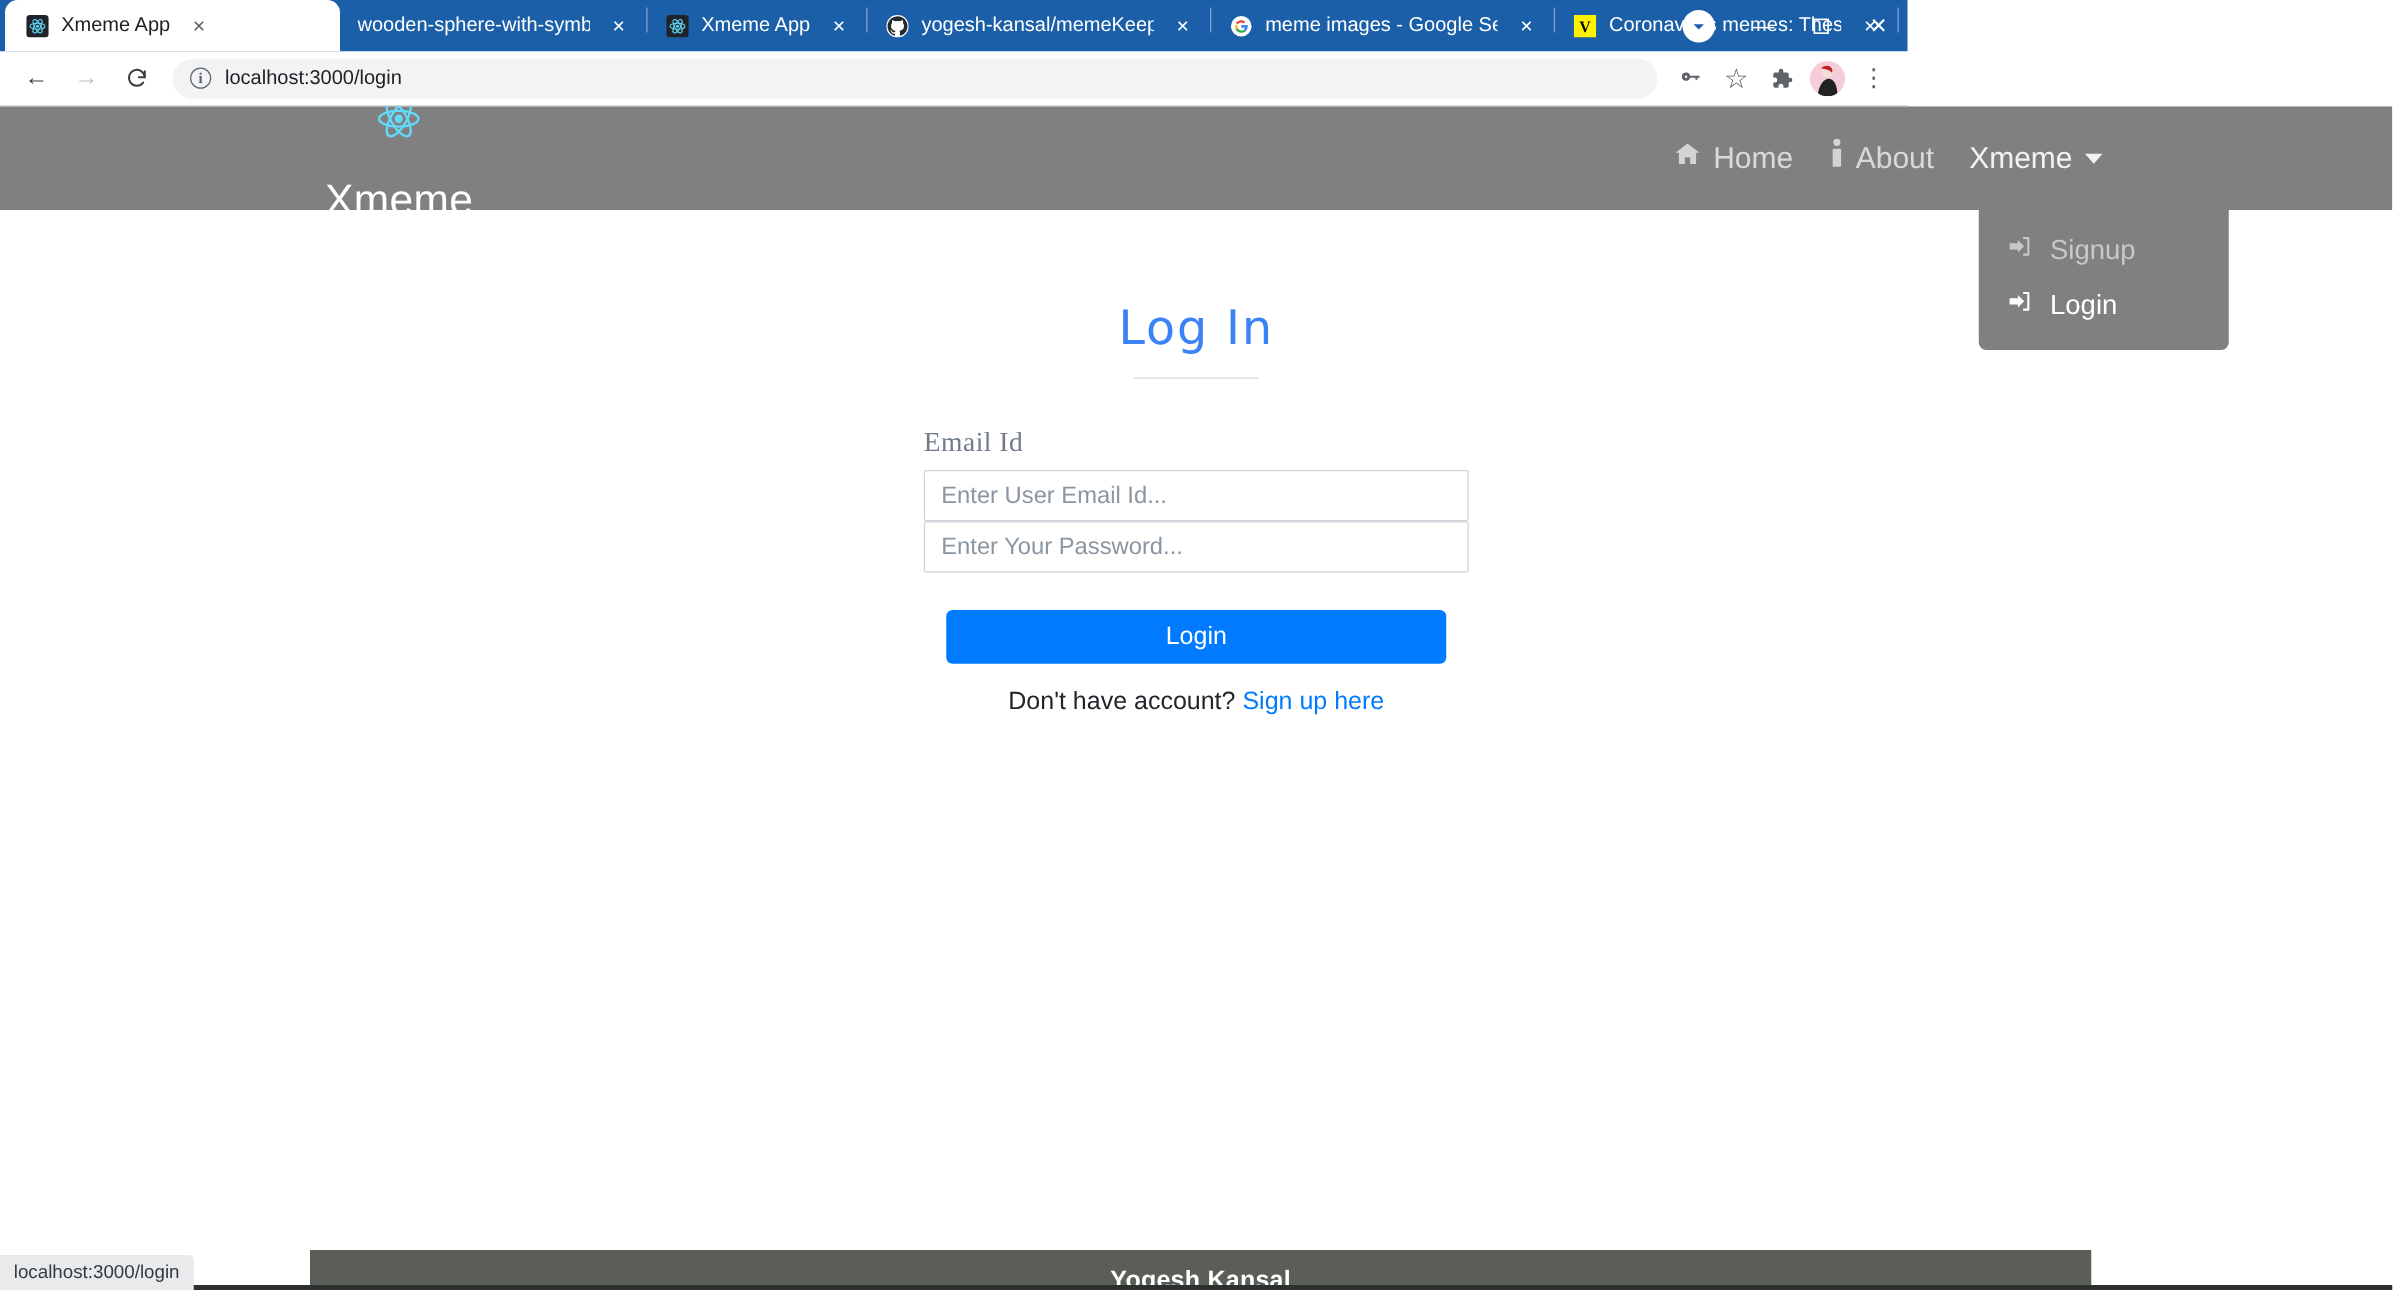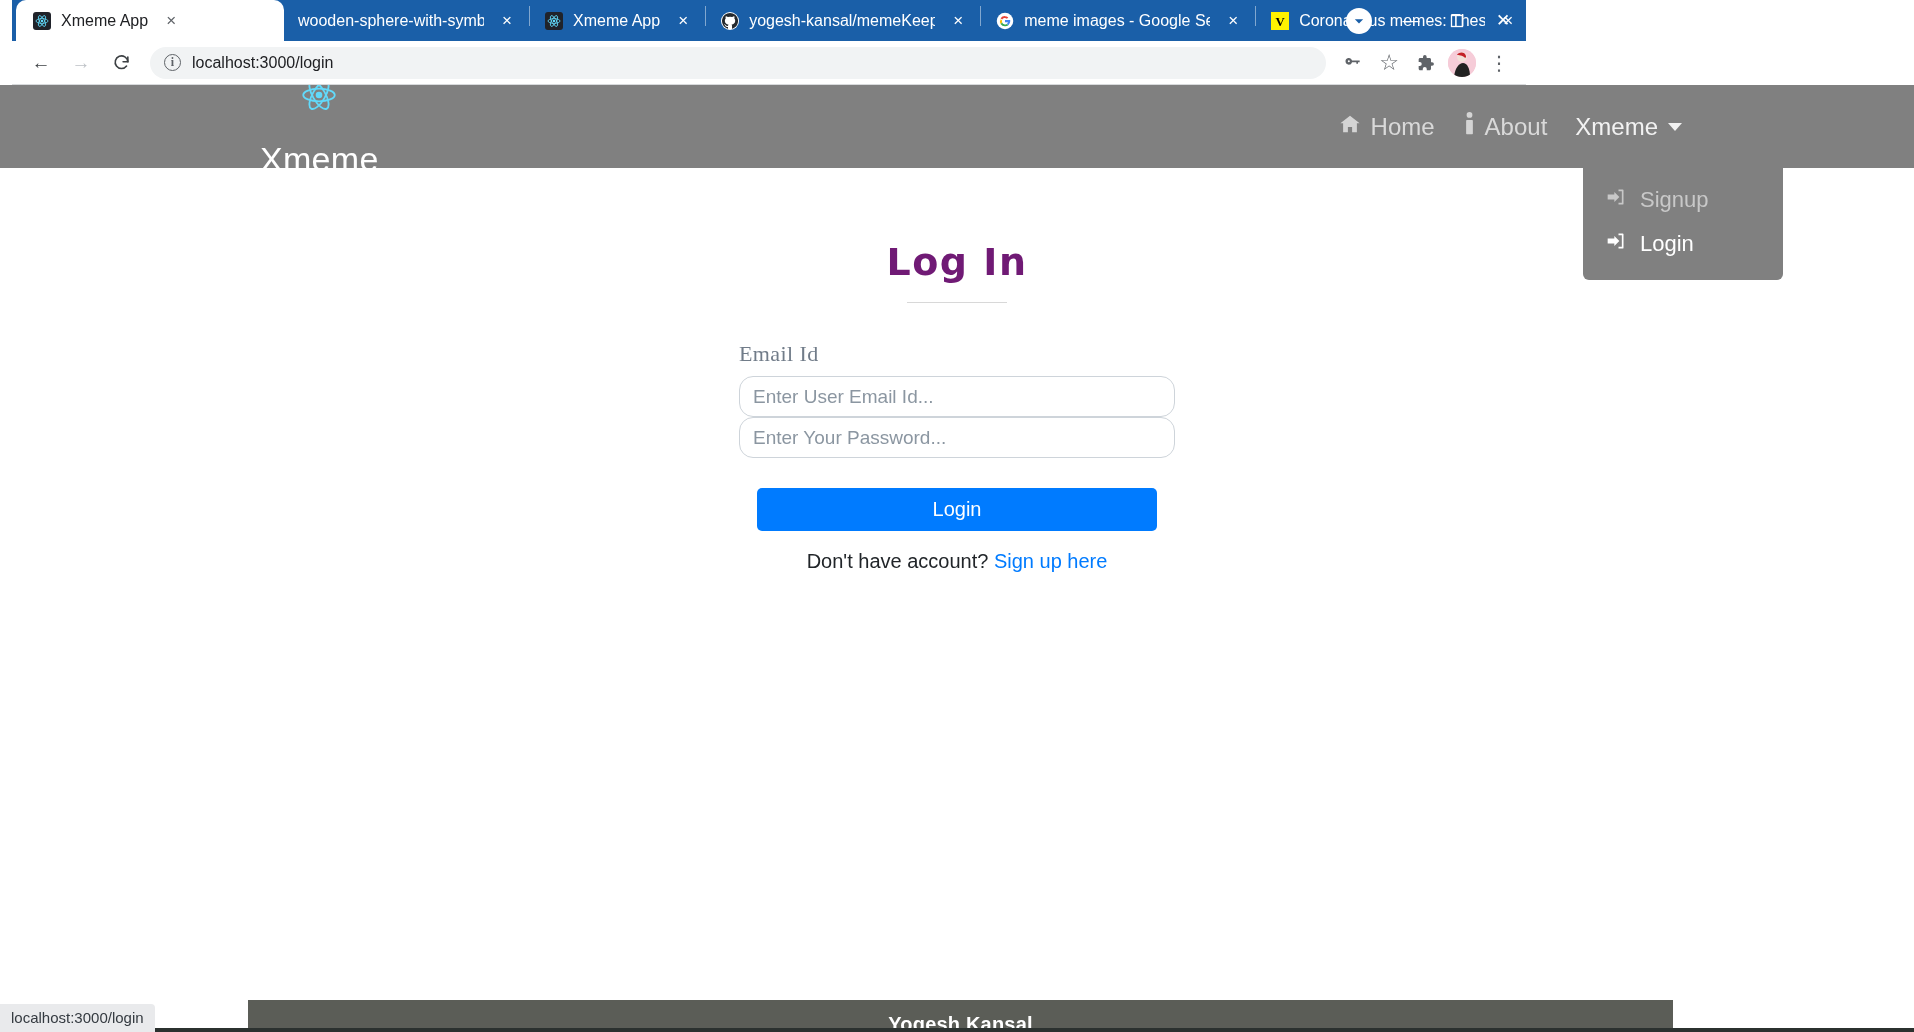--- a/index.html
+++ b/index.html
@@ -4,21 +4,21 @@
 <style>
   * { box-sizing: border-box; margin: 0; padding: 0; }
   html, body {
     width: 1914px; height: 1032px;
     overflow: hidden;
     font-family: "Liberation Sans", sans-serif;
     background: #ffffff;
   }
 
   
-  .browser { width: 1526px; height: 1032px; position: relative; background:#fff;padding-left:12px; }
+  .browser { width: 1526px; height: 1032px; position: relative; background:#fff; }
 
   .tabstrip {
     height: 41px;
     background: #1a5fa8;
     display: flex;
     align-items: flex-end;
     padding-left: 4px;
     position: relative;
   }
   .tab {
@@ -229,43 +229,43 @@
   }
   .form-wrap {
     width: 436px;
     margin: 0 auto;
     padding-top: 72px;
   }
   .form-title {
     text-align: center;
     font-family: "DejaVu Sans", sans-serif;
     font-size: 38px;
-    font-weight: 700;
-    color: #701a75;
+    font-weight: 400;
+    color: #3b82f6;
     letter-spacing: 1.5px;
   }
   .title-rule {
     width: 100px;
     height: 1px;
     background: #d8d8d8;
     margin: 18px auto 0 auto;
   }
   .field-label {
     margin-top: 38px;
     margin-bottom: 9px;
     font-family: Liberation Serif, serif;
     font-size: 22px;
     color: #717c89;
     letter-spacing: 0.4px;
   }
   .field-input {
     width: 436px;
     height: 41px;
     border: 1px solid #ced4da;
-    border-radius: 14px;
+    border-radius: 2px;
     padding: 0 13px;
     font-size: 19px;
     color: #495057;
     font-family: "Liberation Sans", sans-serif;
     background: #fff;
     outline: none;
   }
   .field-input::placeholder { color: #8b96a1; }
   .login-btn {
     width: 400px;

